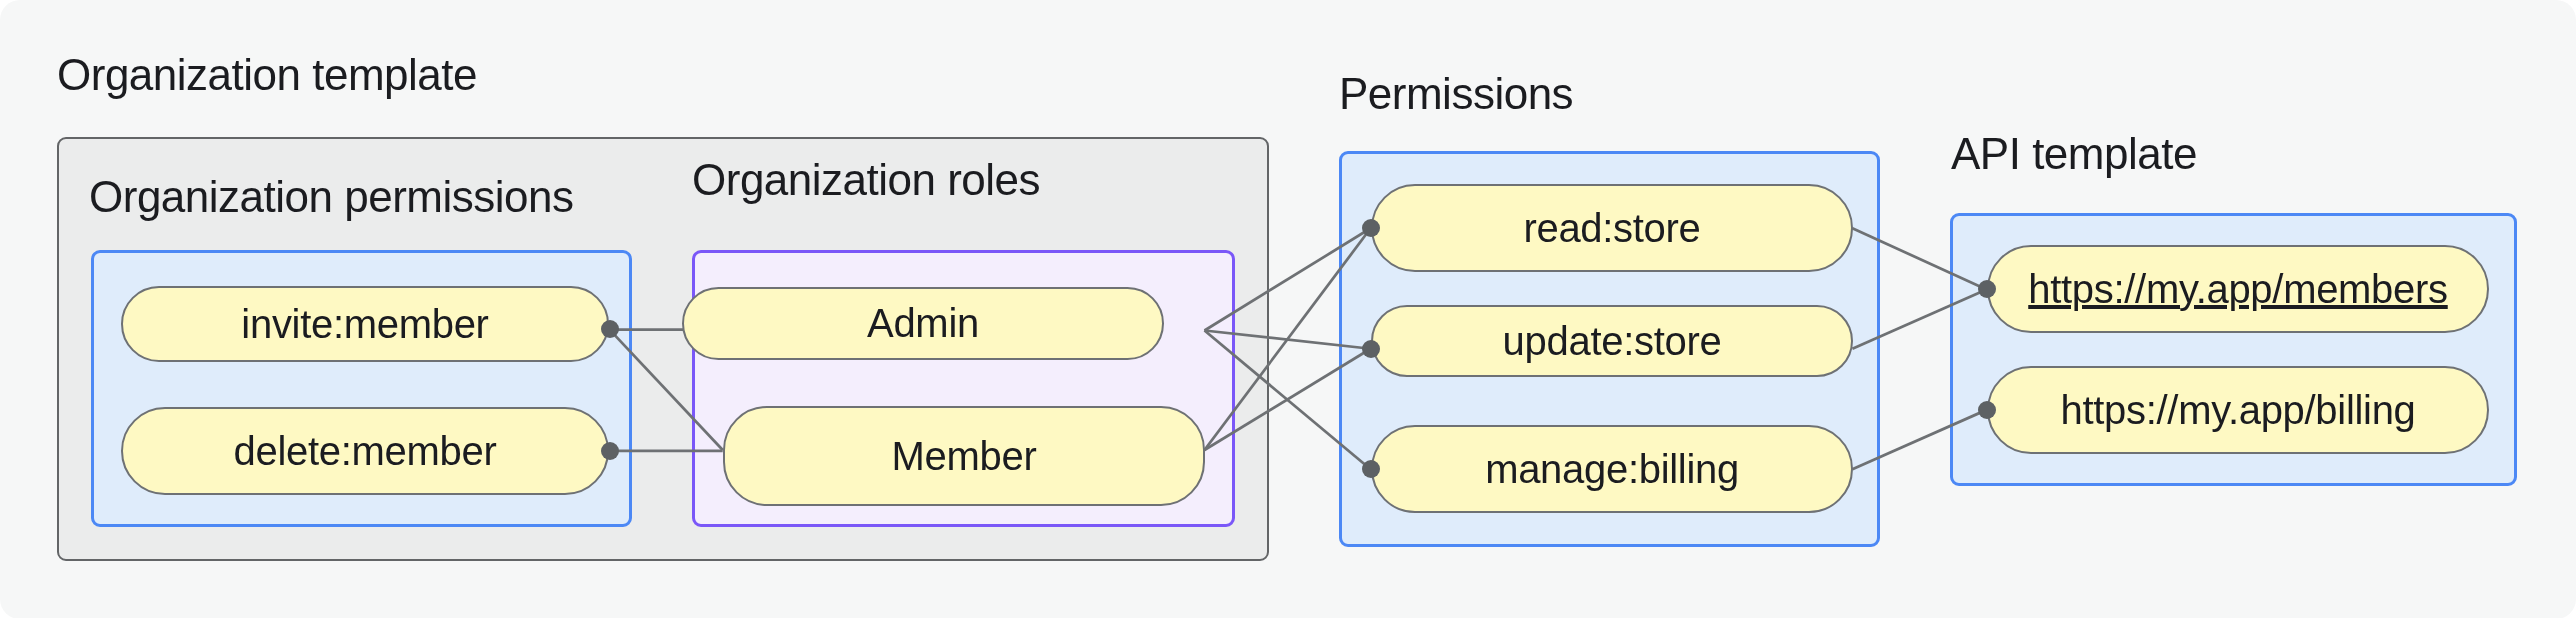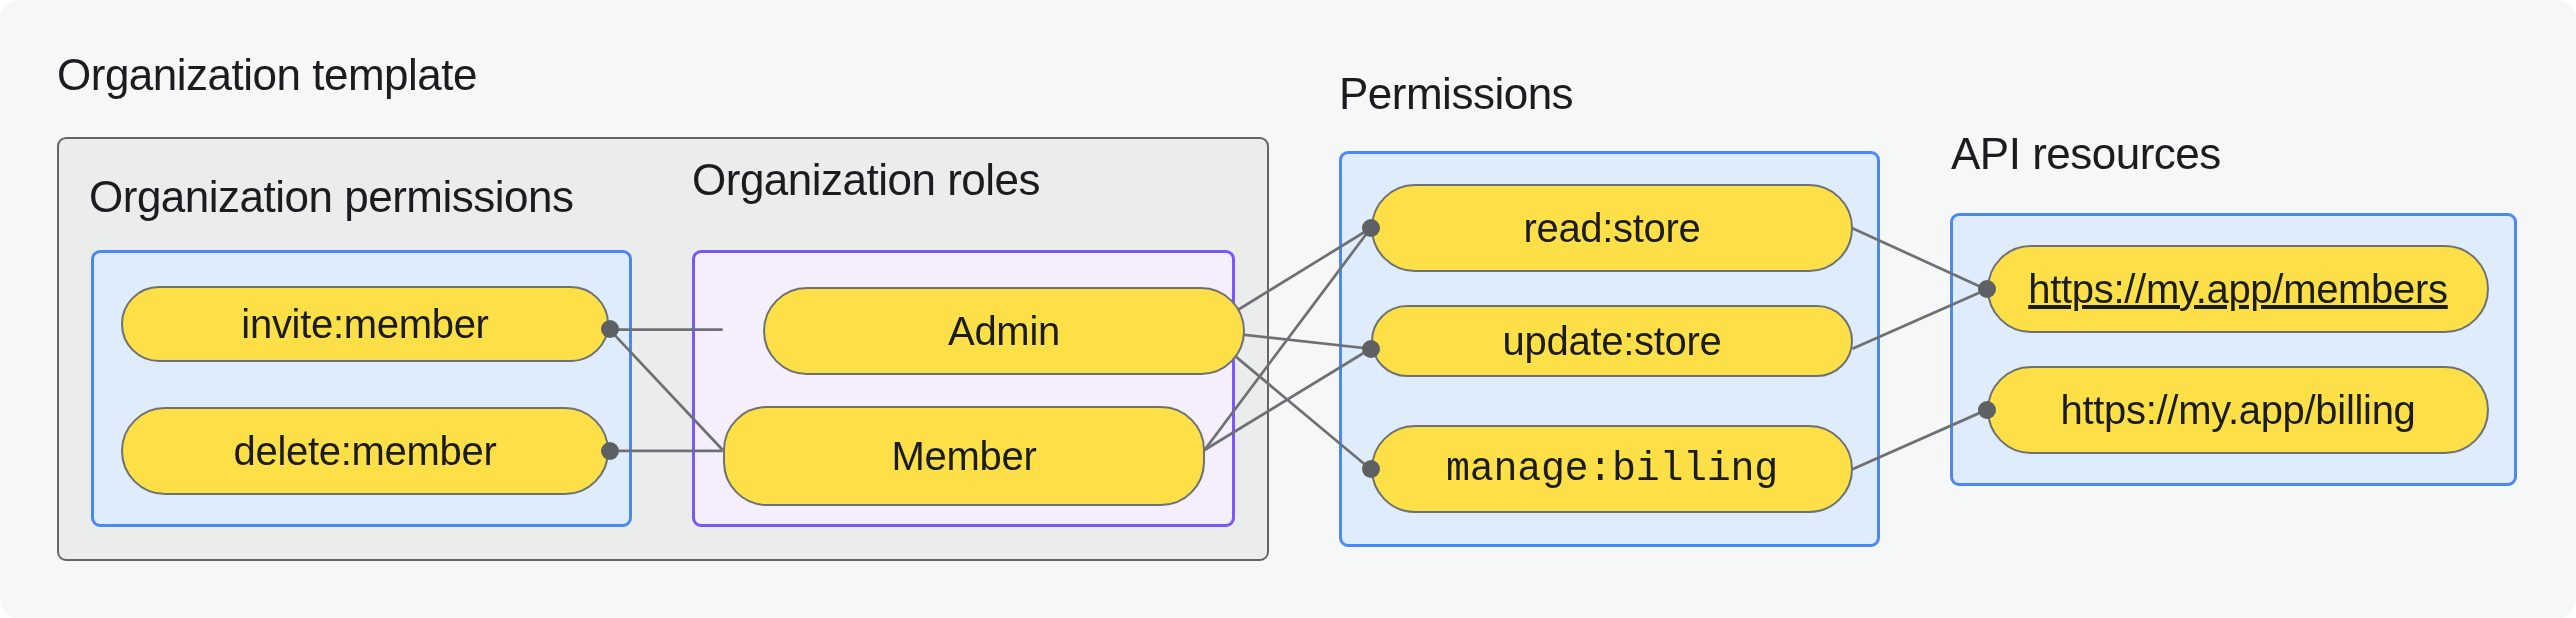--- a/index.html
+++ b/index.html
@@ -30,21 +30,21 @@
     font-size: 44px;
     font-weight: 500;
     line-height: 1;
     color: #1b1c20;
     white-space: nowrap;
     letter-spacing: -0.5px;
   }
   .pill {
     position: absolute;
     box-sizing: border-box;
-    background: #fde047;
+    background: #fef9c3;
     border: 2.7px solid #6e7174;
     border-radius: 44px;
     display: flex;
     align-items: center;
     justify-content: center;
     font-size: 40px;
     font-weight: 400;
     color: #1b1c20;
     white-space: nowrap;
     letter-spacing: -0.3px;
@@ -90,34 +90,34 @@
     <line class="edge" x1="2030" y1="514" x2="2177" y2="449"></line>
   </svg>
 
   <div class="pill" style="left:121px; top:286px; width:488px; height:76px;">
     <span>invite:member</span>
   </div>
   <div class="pill" style="left:121px; top:407px; width:488px; height:88px;">
     <span>delete:member</span>
   </div>
 
-  <div class="pill" style="left:763px; top:287px; width:482px; height:88px;">
+  <div class="pill" style="left:682px; top:287px; width:482px; height:73px;">
     <span>Admin</span>
   </div>
   <div class="pill" style="left:723px; top:406px; width:482px; height:100px;">
     <span>Member</span>
   </div>
 
   <div class="pill" style="left:1371px; top:184px; width:482px; height:88px;">
     <span>read:store</span>
   </div>
   <div class="pill" style="left:1371px; top:305px; width:482px; height:72px;">
     <span>update:store</span>
   </div>
-  <div class="pill" style="left:1371px; top:425px; width:482px; height:88px;font-family:Liberation Mono, monospace;">
+  <div class="pill" style="left:1371px; top:425px; width:482px; height:88px;">
     <span>manage:billing</span>
   </div>
 
   <div class="pill" style="left:1987px; top:245px; width:502px; height:88px;text-decoration:underline;">
     <span>https://my.app/members</span>
   </div>
   <div class="pill" style="left:1987px; top:366px; width:502px; height:88px;">
     <span>https://my.app/billing</span>
   </div>
 
@@ -126,16 +126,16 @@
   <div class="dot" style="left:1371px; top:228px;"></div>
   <div class="dot" style="left:1371px; top:349px;"></div>
   <div class="dot" style="left:1371px; top:469px;"></div>
   <div class="dot" style="left:1987px; top:289px;"></div>
   <div class="dot" style="left:1987px; top:410px;"></div>
 
   <div class="heading" style="left:57px; top:53px;">Organization template</div>
   <div class="heading" style="left:89px; top:175px;text-align:center;">Organization permissions</div>
   <div class="heading" style="left:692px; top:158px;">Organization roles</div>
   <div class="heading" style="left:1339px; top:72px;">Permissions</div>
-  <div class="heading" style="left:1951px; top:132px;">API resources</div>
+  <div class="heading" style="left:1951px; top:132px;">API template</div>
 
 </div>
 
 
 </body></html>

